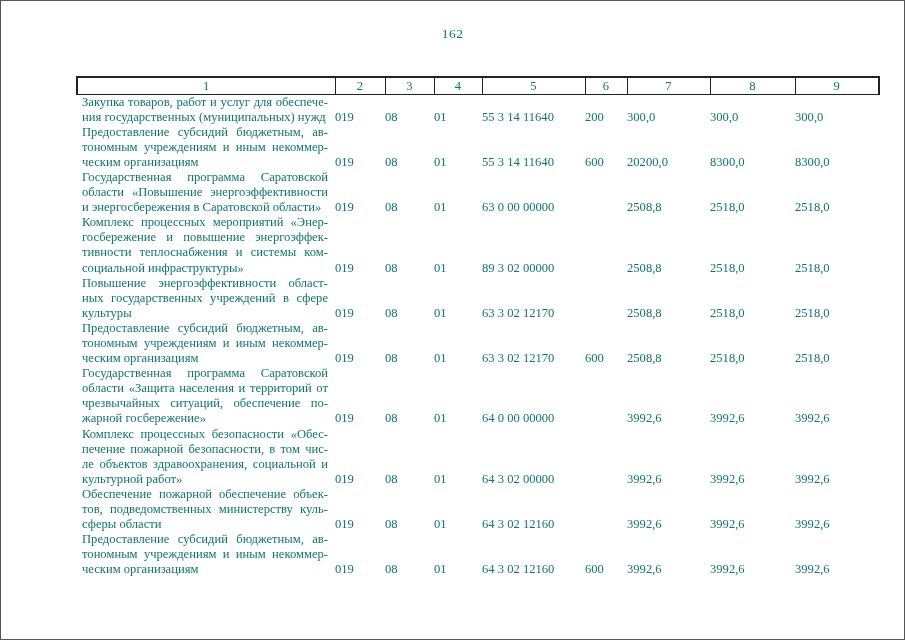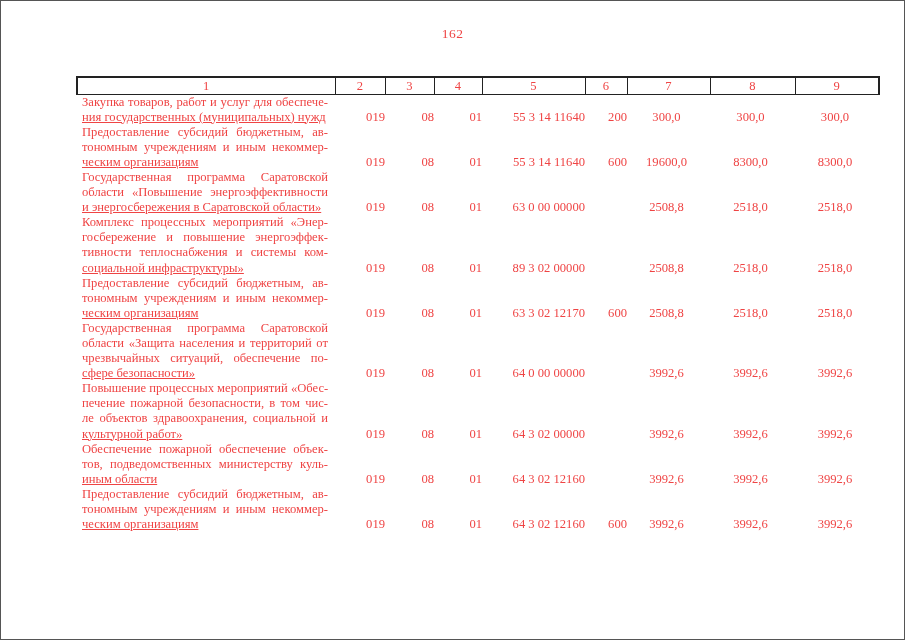--- a/index.html
+++ b/index.html
@@ -4,21 +4,21 @@
 <style>
   * { margin: 0; padding: 0; box-sizing: border-box; }
   html, body { background: #e8e8e8; }
   .page {
     position: relative;
     width: 905px;
     height: 640px;
     background: #ffffff;
     border: 1px solid #555;
     font-family: "Liberation Serif", "DejaVu Serif", serif;
-    color: #ef4444;
+    color: #0f766e;
     overflow: hidden;
   }
   .page-number {
     position: absolute;
     top: 25px;
     left: 0;
     width: 100%;
     text-align: center;
     font-size: 13.5px;
     letter-spacing: 0.5px;
@@ -60,23 +60,23 @@
     vertical-align: bottom;
     padding: 0;
   }
   td.c1 { padding-left: 5px; padding-right: 7px; margin-top: 41px; }
   td.c1 .l {
     text-align: justify;
     text-align-last: justify;
     white-space: nowrap;
     overflow: visible;
   }
-  td.c1 .l.last { text-align-last: left; text-decoration: underline; }
-  td.c2, td.c3, td.c4, td.c5, td.c6 { text-align: right; }
-  td.c7, td.c8, td.c9 { text-align: center; padding-right: 4px; }
+  td.c1 .l.last { text-align-last: left; }
+  td.c2, td.c3, td.c4, td.c5, td.c6 { text-align: left; }
+  td.c7, td.c8, td.c9 { text-align: left; padding-right: 4px; }
 </style>
 </head>
 <body>
 
 <div class="page">
   <div class="page-number">162</div>
 
   <table class="budget">
     <colgroup>
       <col class="c1">
@@ -122,21 +122,21 @@
       <td class="c1">
             <div class="l">Предоставление субсидий бюджетным, ав-</div>
             <div class="l">тономным учреждениям и иным некоммер-</div>
             <div class="l last">ческим организациям</div>
           </td>
       <td class="c2">019</td>
       <td class="c3">08</td>
       <td class="c4">01</td>
       <td class="c5">55 3 14 11640</td>
       <td class="c6">600</td>
-      <td class="c7">19600,0</td>
+      <td class="c7">20200,0</td>
       <td class="c8">8300,0</td>
       <td class="c9">8300,0</td>
     </tr>
 
     <tr>
       <td class="c1">
             <div class="l">Государственная программа Саратовской</div>
             <div class="l">области «Повышение энергоэффективности</div>
             <div class="l last">и энергосбережения в Саратовской области»</div>
           </td>
@@ -160,20 +160,35 @@
       <td class="c2">019</td>
       <td class="c3">08</td>
       <td class="c4">01</td>
       <td class="c5">89 3 02 00000</td>
       <td class="c6"></td>
       <td class="c7">2508,8</td>
       <td class="c8">2518,0</td>
       <td class="c9">2518,0</td>
     </tr>
 
+    <tr>
+      <td class="c1">
+            <div class="l">Повышение энергоэффективности област-</div>
+            <div class="l">ных государственных учреждений в сфере</div>
+            <div class="l last">культуры</div>
+          </td>
+      <td class="c2">019</td>
+      <td class="c3">08</td>
+      <td class="c4">01</td>
+      <td class="c5">63 3 02 12170</td>
+      <td class="c6"></td>
+      <td class="c7">2508,8</td>
+      <td class="c8">2518,0</td>
+      <td class="c9">2518,0</td>
+    </tr>
 
     <tr>
       <td class="c1">
             <div class="l">Предоставление субсидий бюджетным, ав-</div>
             <div class="l">тономным учреждениям и иным некоммер-</div>
             <div class="l last">ческим организациям</div>
           </td>
       <td class="c2">019</td>
       <td class="c3">08</td>
       <td class="c4">01</td>
@@ -182,54 +197,54 @@
       <td class="c7">2508,8</td>
       <td class="c8">2518,0</td>
       <td class="c9">2518,0</td>
     </tr>
 
     <tr>
       <td class="c1">
             <div class="l">Государственная программа Саратовской</div>
             <div class="l">области «Защита населения и территорий от</div>
             <div class="l">чрезвычайных ситуаций, обеспечение по-</div>
-            <div class="l last">сфере безопасности»</div>
+            <div class="l last">жарной госбережение»</div>
           </td>
       <td class="c2">019</td>
       <td class="c3">08</td>
       <td class="c4">01</td>
       <td class="c5">64 0 00 00000</td>
       <td class="c6"></td>
       <td class="c7">3992,6</td>
       <td class="c8">3992,6</td>
       <td class="c9">3992,6</td>
     </tr>
 
     <tr>
       <td class="c1">
-            <div class="l">Повышение процессных мероприятий «Обес-</div>
+            <div class="l">Комплекс процессных безопасности «Обес-</div>
             <div class="l">печение пожарной безопасности, в том чис-</div>
             <div class="l">ле объектов здравоохранения, социальной и</div>
             <div class="l last">культурной работ»</div>
           </td>
       <td class="c2">019</td>
       <td class="c3">08</td>
       <td class="c4">01</td>
       <td class="c5">64 3 02 00000</td>
       <td class="c6"></td>
       <td class="c7">3992,6</td>
       <td class="c8">3992,6</td>
       <td class="c9">3992,6</td>
     </tr>
 
     <tr>
       <td class="c1">
             <div class="l">Обеспечение пожарной обеспечение объек-</div>
             <div class="l">тов, подведомственных министерству куль-</div>
-            <div class="l last">иным области</div>
+            <div class="l last">сферы области</div>
           </td>
       <td class="c2">019</td>
       <td class="c3">08</td>
       <td class="c4">01</td>
       <td class="c5">64 3 02 12160</td>
       <td class="c6"></td>
       <td class="c7">3992,6</td>
       <td class="c8">3992,6</td>
       <td class="c9">3992,6</td>
     </tr>

